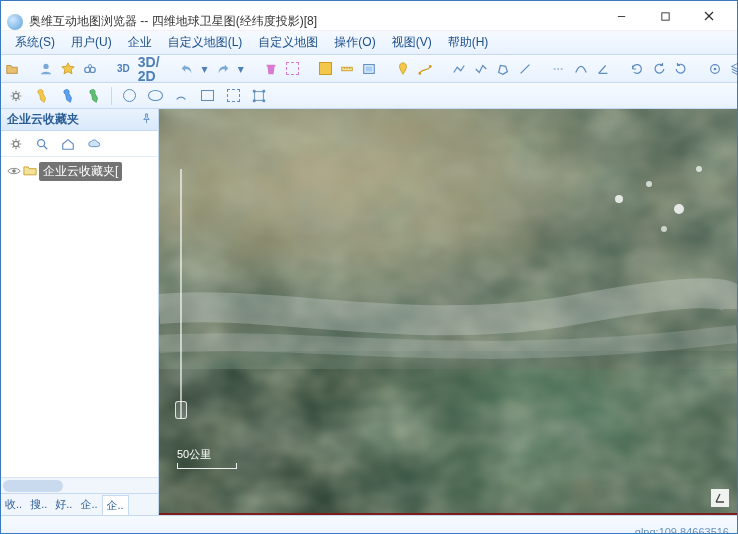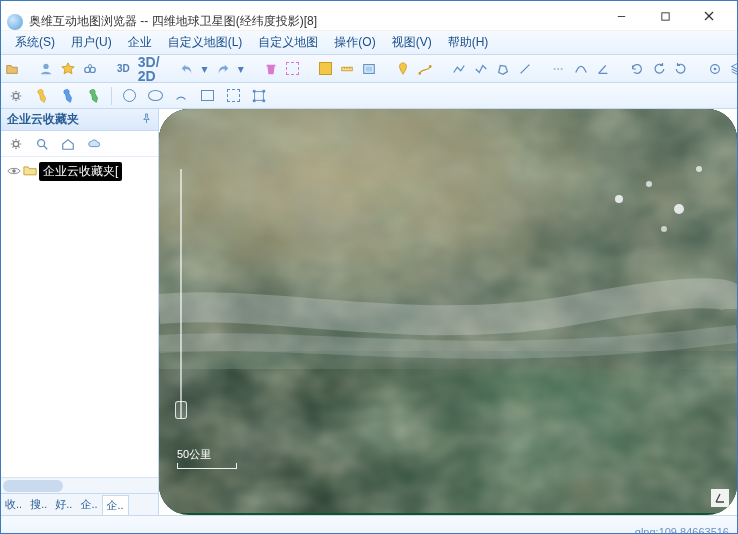--- a/index.html
+++ b/index.html
@@ -22,28 +22,28 @@
   .secondarybar { height: 26px; background: linear-gradient(#f6faff, #e8f2fe); border-bottom: 1px solid #c5d9f1; display: flex; align-items: center; padding: 0 4px; gap: 4px; }
 
   .body { display: flex; height: calc(534px - 30px - 24px - 28px - 26px - 20px); }
   .sidebar { width: 158px; display: flex; flex-direction: column; border-right: 1px solid #c5d9f1; background: #fff; }
   .panel-title { height: 22px; background: linear-gradient(#eaf3fd, #d9e9fb); border-bottom: 1px solid #c5d9f1; display: flex; align-items: center; padding: 0 6px; font-size: 12px; color: #2a5c95; font-weight: bold; }
   .panel-title .spacer { flex: 1; }
   .panel-tools { height: 26px; border-bottom: 1px solid #e3edfa; display: flex; align-items: center; padding: 0 4px; gap: 4px; }
   .tree { flex: 1; overflow: auto; font-size: 12px; padding: 4px 2px; position: relative; }
   .tree-row { display: flex; align-items: center; gap: 2px; padding: 1px 2px 1px 18px; white-space: nowrap; }
   .tree-row .label { padding: 1px 4px; border-radius: 2px; }
-  .tree-row.selected .label { background: #000000; color: #fff; }
+  .tree-row.selected .label { background: #737373; color: #fff; }
   .hscroll { height: 16px; border-top: 1px solid #d6e4f5; background: #f1f6fd; position: relative; }
   .hscroll .thumb { position: absolute; left: 2px; top: 2px; width: 60px; height: 12px; background: #c9d9ee; border-radius: 6px; }
   .bottomtabs { height: 22px; border-top: 1px solid #c5d9f1; display: flex; align-items: center; font-size: 11px; background: #f1f6fd; overflow: hidden; }
   .bottomtabs .tab { padding: 2px 4px; color: #2a5c95; cursor: pointer; white-space: nowrap; }
   .bottomtabs .tab.active { background: #fff; border: 1px solid #c5d9f1; border-bottom-color: #fff; margin-bottom: -1px; }
 
-  .mapview { flex: 1; position: relative; background: #14532d; overflow: hidden; border-radius: 30px; }
+  .mapview { flex: 1; position: relative; background: #7f1d1d; overflow: hidden; }
   .satellite { position: absolute; inset: 0; }
   .zoomslider { position: absolute; left: 14px; top: 60px; width: 16px; height: 250px; }
   .zoomslider .track { position: absolute; left: 7px; top: 0; bottom: 0; width: 2px; background: rgba(255,255,255,0.6); }
   .zoomslider .knob { position: absolute; left: 2px; bottom: 0; width: 12px; height: 18px; border: 1px solid rgba(255,255,255,0.8); border-radius: 3px; background: rgba(255,255,255,0.15); }
   .scalebar { position: absolute; left: 18px; bottom: 46px; color: #fff; font-size: 11px; }
   .scalebar .bar { width: 60px; height: 6px; border: 1px solid rgba(255,255,255,0.9); border-top: none; margin-top: 1px; }
   .watermark { position: absolute; left: 18px; bottom: 16px; color: rgba(255,255,255,0.92); font-size: 20px; font-family: Georgia, serif; letter-spacing: 1px; text-shadow: 0 1px 2px rgba(0,0,0,0.7); }
   .northarrow { position: absolute; right: 8px; bottom: 8px; width: 18px; height: 18px; background: rgba(255,255,255,0.9); display: flex; align-items: center; justify-content: center; }
 
   .statusbar { height: 32px; background: linear-gradient(#f6faff, #e8f2fe); border-top: 1px solid #c5d9f1; display: flex; align-items: center; justify-content: flex-end; padding: 0 8px; font-size: 11px; color: #6a92bd; }

